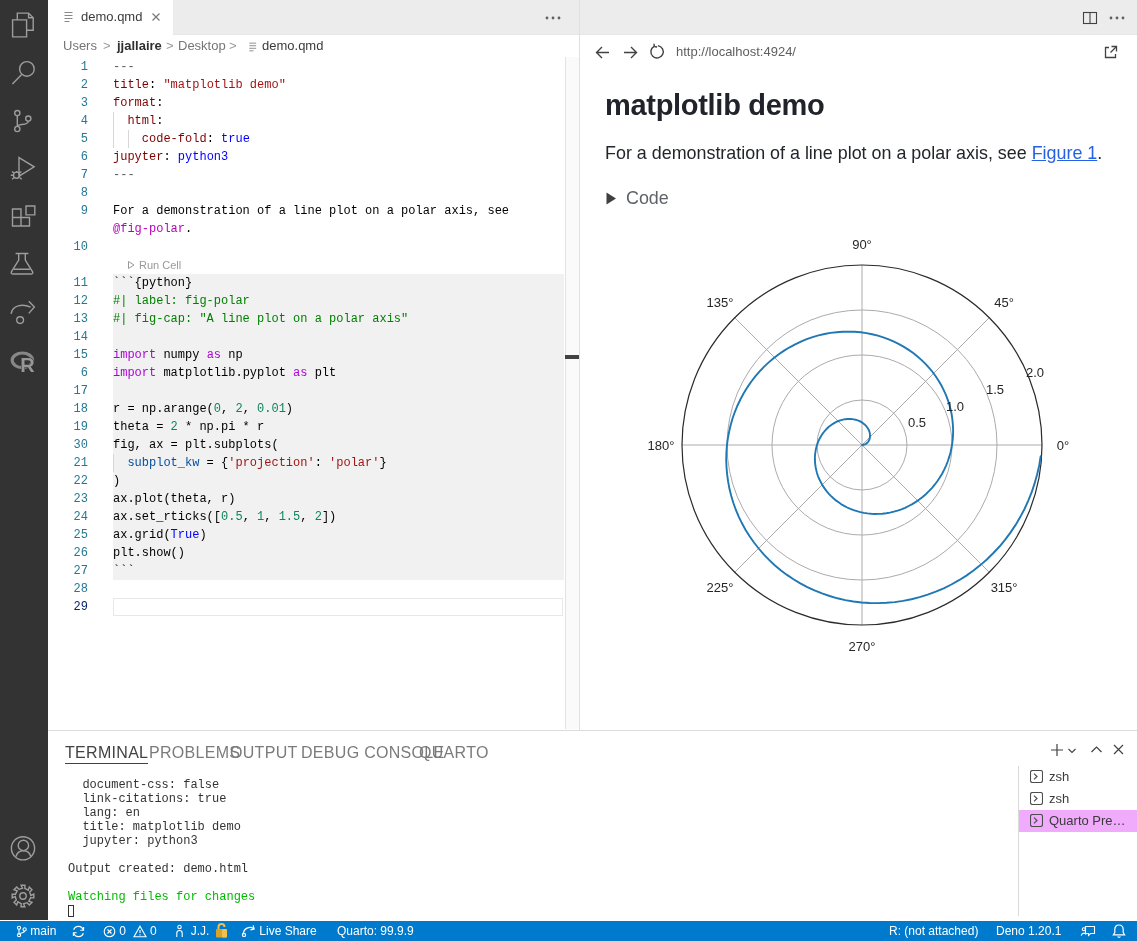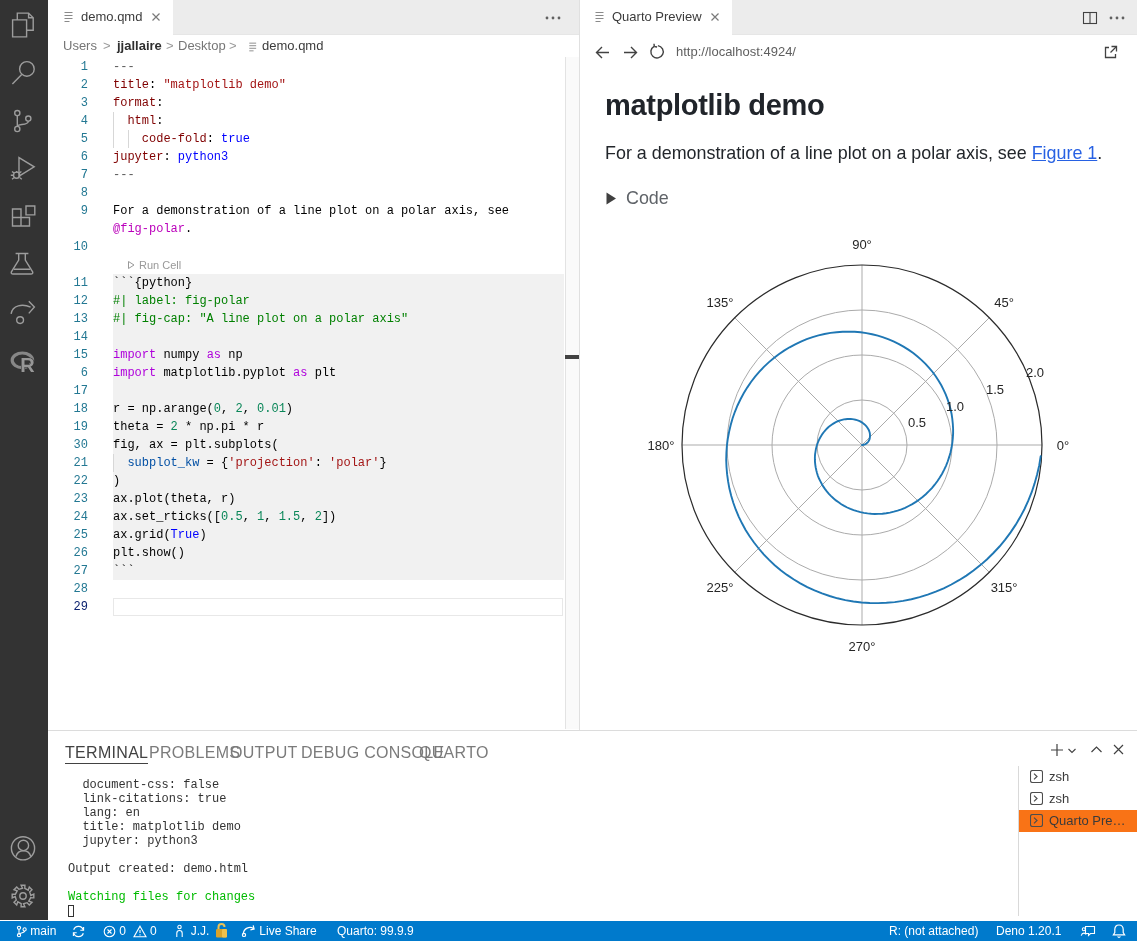--- a/index.html
+++ b/index.html
@@ -196,31 +196,20 @@
     <div class="cline" style="top:544px">plt.show()</div>
 <div class="lnum" style="top:562px;color:#237893">27</div>
     <div class="cline" style="top:562px">```</div>
 <div class="lnum" style="top:580px;color:#237893">28</div>
     <div class="lnum" style="top:598px;color:#0b216f">29</div>
 <div id="ovruler"></div>
     <div id="ovmark"></div>
     <div id="vsep"></div>
 
 <div id="ptabs"></div>
-<div id="ptab">
- <svg class="ic" style="position:absolute;left:14px;top:10px" width="14" height="14" viewBox="0 0 14 14">
-        <g stroke="#8a8a8a" stroke-width="1.1" fill="none">
-          <path d="M1.5 2.5h8M1.5 5.5h8M1.5 8.5h8M1.5 11.5h5"></path>
-        </g>
-      </svg>
- <span style="position:absolute;left:32px;top:9px">Quarto Preview</span>
- <svg class="ic" style="position:absolute;left:129px;top:11px" width="12" height="12" viewBox="0 0 12 12">
-        <path d="M2.5 2.5l7 7M9.5 2.5l-7 7" stroke="#7a7a7a" stroke-width="1.2"></path>
-      </svg>
-</div>
 <svg class="abs" style="left:1082px;top:10px" width="16" height="16" viewBox="0 0 16 16">
       <g stroke="#424242" stroke-width="1.1" fill="none">
         <rect x="1.5" y="2.5" width="13" height="11"></rect>
         <path d="M8 2.5v11"></path>
       </g>
     </svg>
 <svg class="abs" style="left:1107px;top:12px" width="22" height="12" viewBox="0 0 22 12">
       <g fill="#616161">
         <circle cx="4" cy="6" r="1.4"></circle>
         <circle cx="10" cy="6" r="1.4"></circle>
@@ -326,21 +315,21 @@
       </svg>
       <b>zsh</b>
     </div>
 <div class="srow" style="top:788px">
       <svg width="13" height="13" viewBox="0 0 13 13">
         <rect x="0.5" y="0.5" width="12" height="12" rx="2" fill="none" stroke="#4d4d4d" stroke-width="1.1"></rect>
         <path d="M4 3.6 7 6.5 4 9.4" fill="none" stroke="#4d4d4d" stroke-width="1.2"></path>
       </svg>
       <b>zsh</b>
     </div>
-<div class="srow" style="top:810px;background:#f97316">
+<div class="srow" style="top:810px;background:#f0abfc">
       <svg width="13" height="13" viewBox="0 0 13 13">
         <rect x="0.5" y="0.5" width="12" height="12" rx="2" fill="none" stroke="#4d4d4d" stroke-width="1.1"></rect>
         <path d="M4 3.6 7 6.5 4 9.4" fill="none" stroke="#4d4d4d" stroke-width="1.2"></path>
       </svg>
       <b>Quarto Pre…</b>
     </div>
 
 <div id="sbar">
  <div class="sbi" style="left:16px"><svg class="ic" width="11" height="13" viewBox="0 0 11 13">
           <g stroke="#fff" stroke-width="1.1" fill="none">

